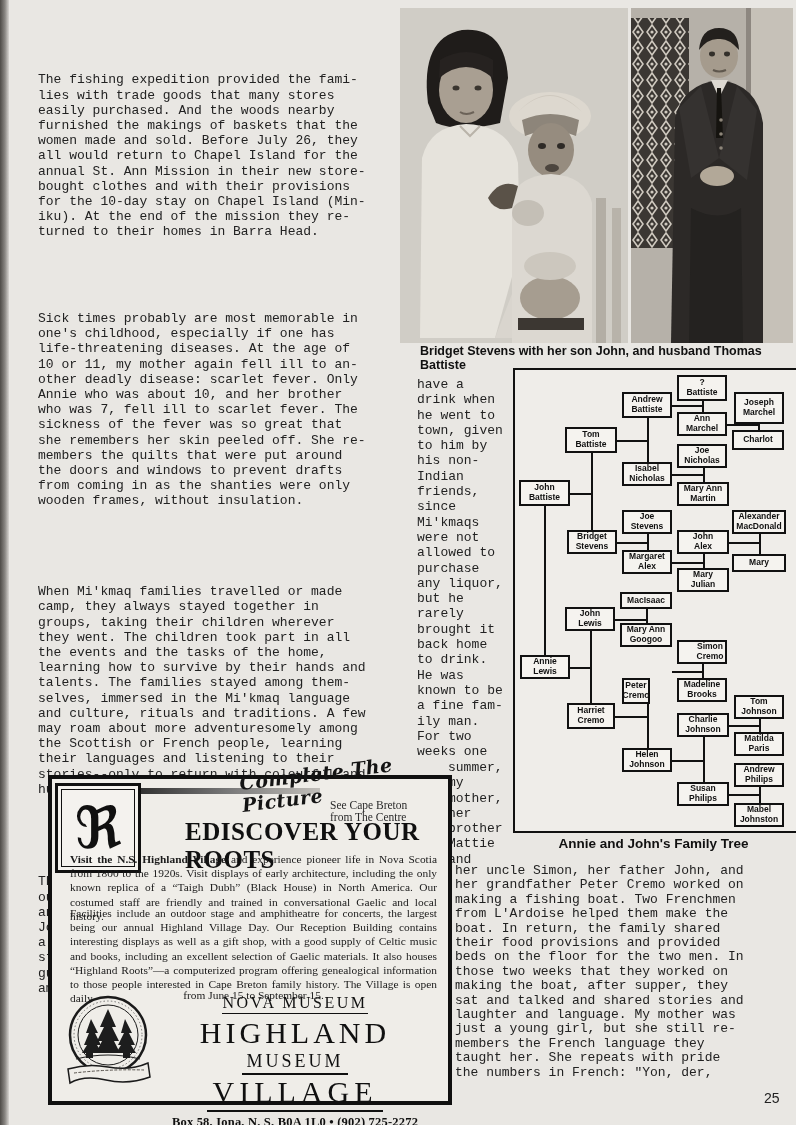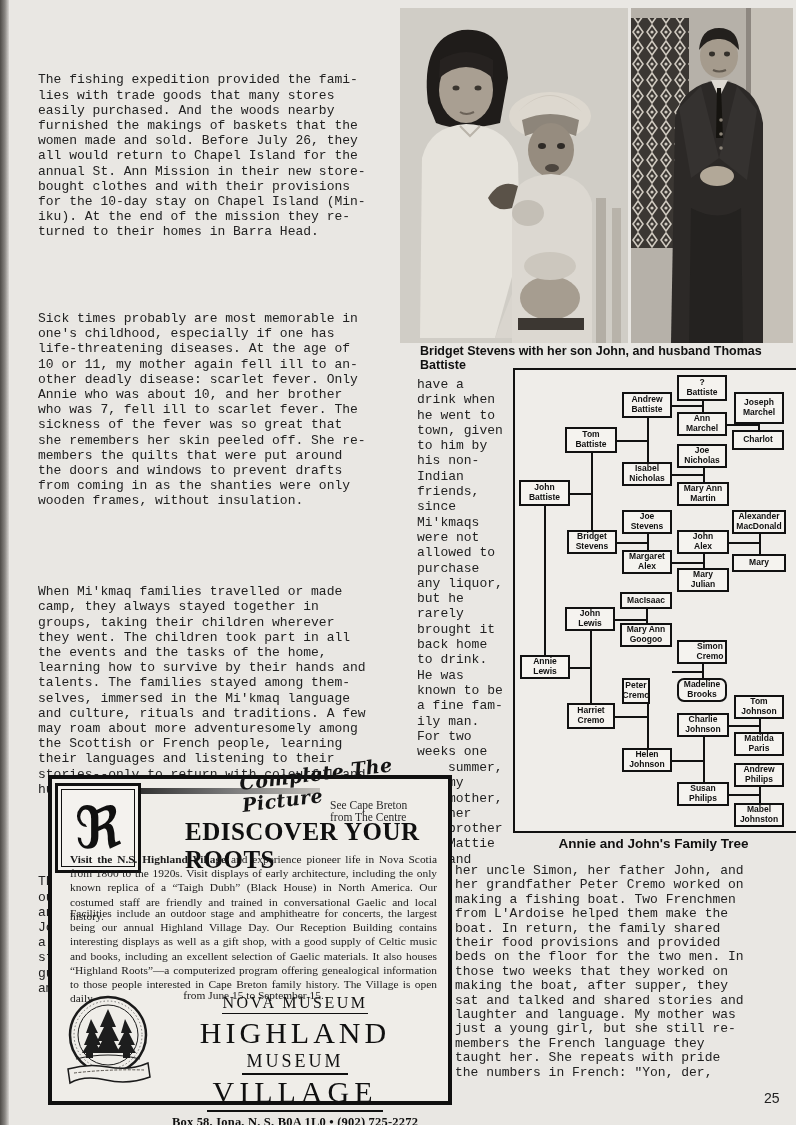--- a/index.html
+++ b/index.html
@@ -302,21 +302,21 @@
         <div class="tnode" style="left: 50px; top: 237px; width: 50px; height: 24px;">John
 Lewis</div>
         <div class="tnode" style="left: 105px; top: 253px; width: 52px; height: 24px;">Mary Ann
 Googoo</div>
         <div class="tnode" style="left: 162px; top: 270px; width: 50px; height: 24px; padding-left: 16px;">Simon
 Cremo</div>
         <div class="tnode" style="left: 5px; top: 285px; width: 50px; height: 24px;">Annie
 Lewis</div>
         <div class="tnode" style="left: 107px; top: 288px; width: 28px; height: 26px; margin-top: 20px;">Peter
 Cremo</div>
-        <div class="tnode" style="left: 162px; top: 308px; width: 50px; height: 24px; border-radius: 7px;">Madeline
+        <div class="tnode" style="left: 162px; top: 308px; width: 50px; height: 24px;">Madeline
 Brooks</div>
         <div class="tnode" style="left: 219px; top: 325px; width: 50px; height: 24px;">Tom
 Johnson</div>
         <div class="tnode" style="left: 52px; top: 333px; width: 48px; height: 26px;">Harriet
 Cremo</div>
         <div class="tnode" style="left: 162px; top: 343px; width: 52px; height: 24px;">Charlie
 Johnson</div>
         <div class="tnode" style="left: 219px; top: 362px; width: 50px; height: 24px;">Matilda
 Paris</div>
         <div class="tnode" style="left: 107px; top: 378px; width: 50px; height: 24px;">Helen

